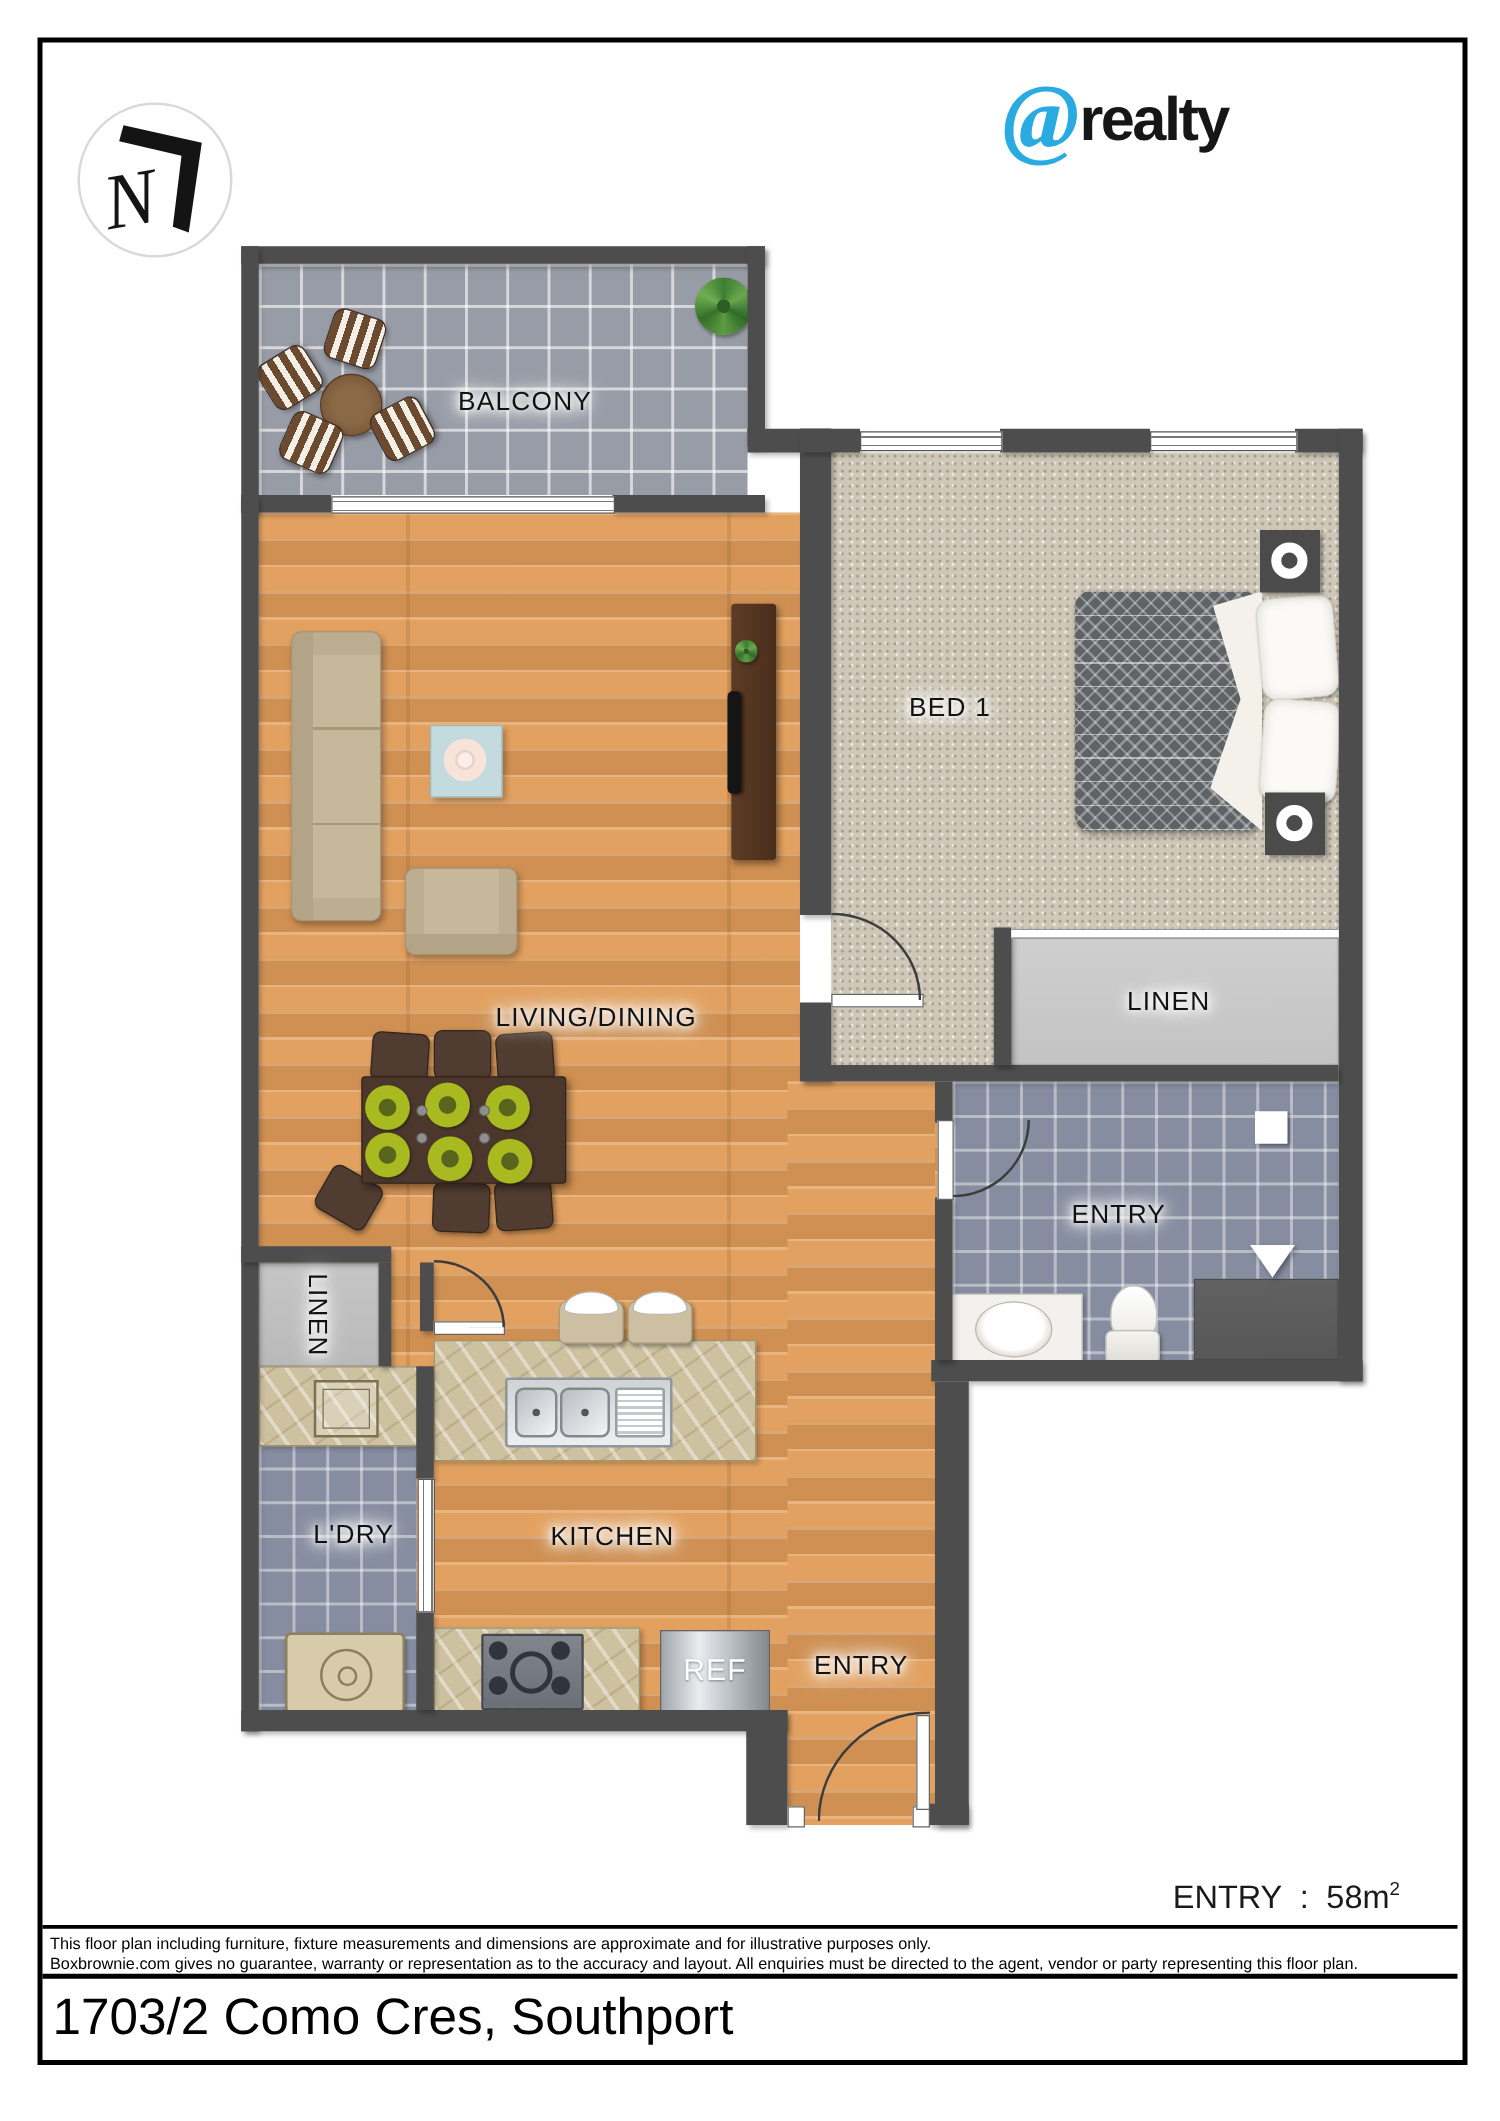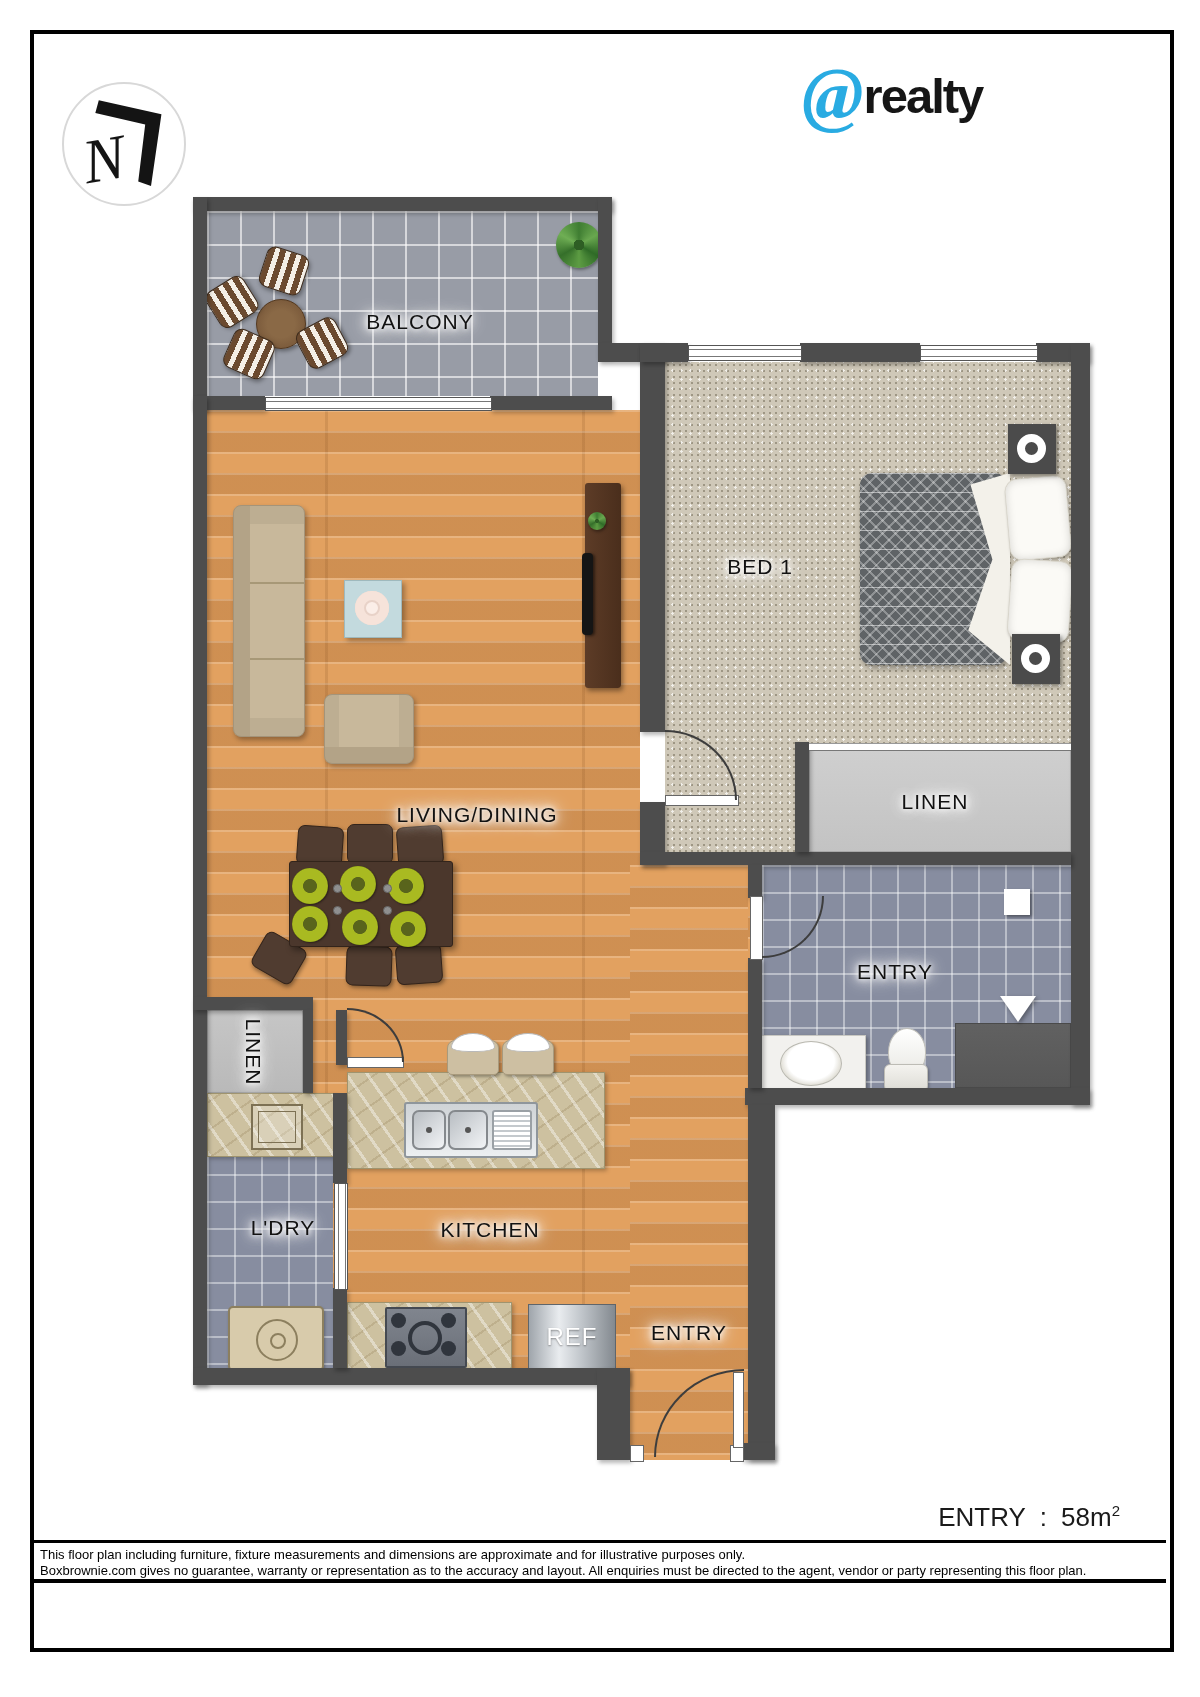--- a/index.html
+++ b/index.html
@@ -283,14 +283,15 @@
 
   <div class="total">
     <span>ENTRY</span><span class="sep">:</span><span>58m</span><sup>2</sup>
   </div>
 
   <div class="frame"></div>
   <div class="divider" style="top:1540px;height:3px;"></div>
   <div class="disc" style="top:1563px;">Boxbrownie.com gives no guarantee, warranty or representation as to the accuracy and layout. All enquiries must be directed to the agent, vendor or party representing this floor plan.</div>
   <div class="disc" style="top:1547px;">This floor plan including furniture, fixture measurements and dimensions are approximate and for illustrative purposes only.</div>
   <div class="divider" style="top:1579px;height:4px;"></div>
+  <div class="address">1703/2 Como Cres, Southport</div>
 
 </div>
 
 </body></html>

